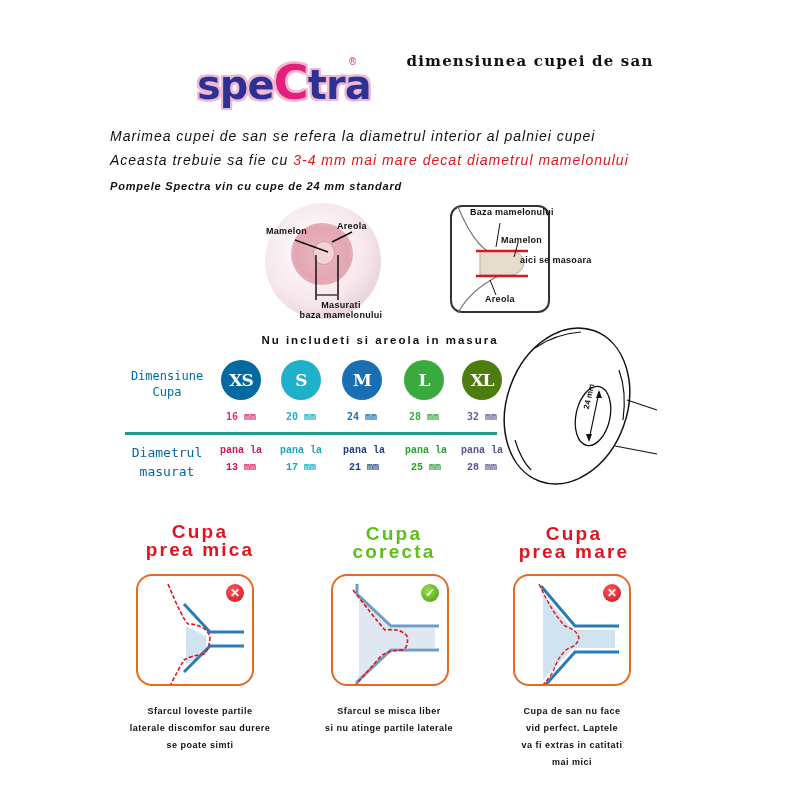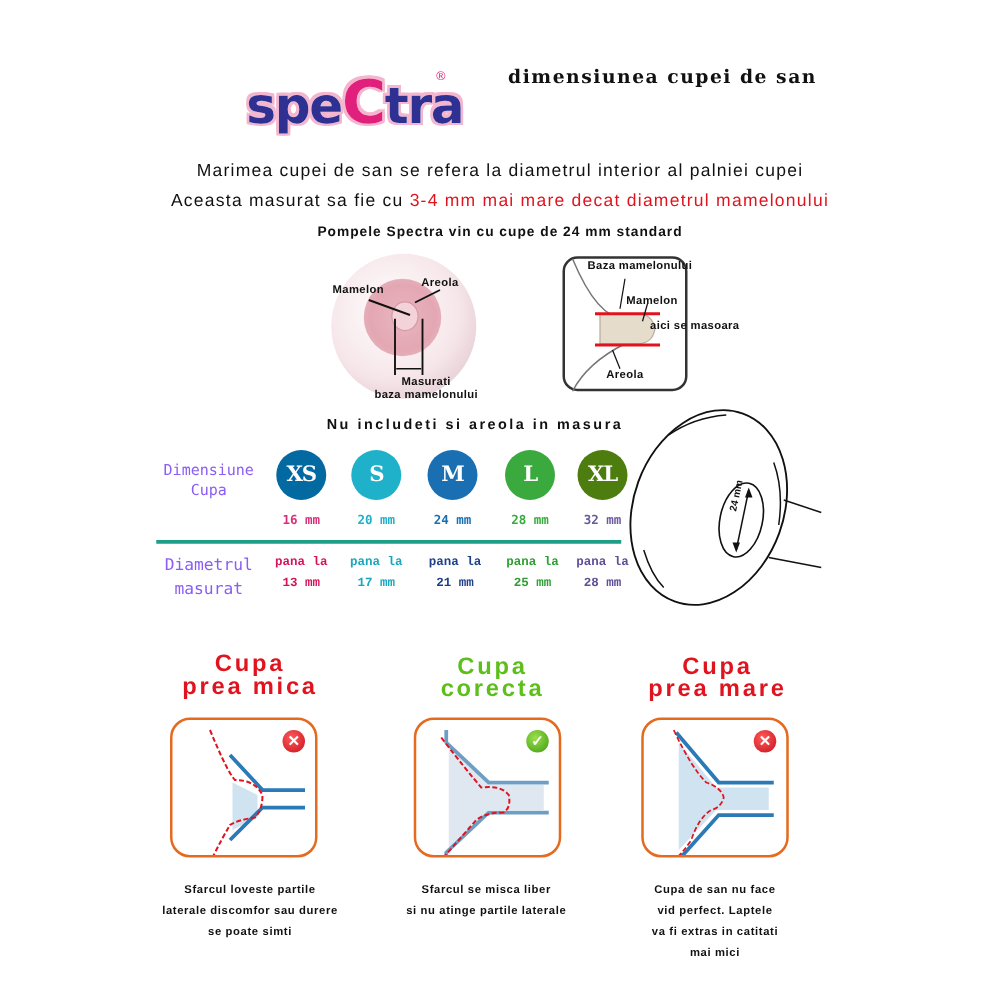--- a/index.html
+++ b/index.html
@@ -7,38 +7,38 @@
   .abs { position: absolute; }
 
   
   .logo { left: 148px; top: 52px; width: 170px; height: 52px; margin-left: 45px; }
   .logo-text { position: absolute; left: 4px; top: 2px; font-family: "DejaVu Sans", sans-serif; font-weight: bold; font-size: 40px; letter-spacing: -1px; color: #2e3192; -webkit-text-stroke: 0; text-shadow: 0 0 0 #fff, 2px 0 0 #f4b6cf, -2px 0 0 #f4b6cf, 0 2px 0 #f4b6cf, 0 -2px 0 #f4b6cf, 2px 2px 0 #f4b6cf, -2px -2px 0 #f4b6cf, 2px -2px 0 #f4b6cf, -2px 2px 0 #f4b6cf; }
   .logo-text .c { color: #e0207a; font-size: 48px; }
   .logo-reg { position: absolute; left: 156px; top: 4px; font-size: 10px; color: #e0207a; }
 
   .title { left: 380px; top: 48px; width: 300px; text-align: center; font-family: "DejaVu Serif", serif; font-weight: bold; font-size: 15px; letter-spacing: 1.2px; line-height: 26px; color: #111; }
 
-  .intro { left: 110px; width: 580px; text-align: center; letter-spacing: 1px; }
+  .intro { left: 110px; width: 580px; letter-spacing: 1px; font-style: italic; }
   .intro1 { top: 128px; font-size: 14px; }
   .intro2 { top: 152px; font-size: 14px; }
   .intro2 .hl { color: #e0141e; }
   .intro3 { top: 180px; font-size: 11px; font-weight: bold; letter-spacing: 0.8px; }
 
   
   .breast { left: 265px; top: 203px; width: 116px; height: 116px; border-radius: 50%; background: radial-gradient(circle at 42% 40%, #ffffff 0%, #f6e6ea 55%, #d8bcc2 100%); }
   .areola { position: absolute; left: 26px; top: 20px; width: 62px; height: 62px; border-radius: 50%; background: radial-gradient(circle, #e9b6c0 0%, #e3a7b3 60%, #eac2c9 100%); }
   .nipple { position: absolute; left: 48px; top: 38px; width: 22px; height: 24px; border-radius: 50%; background: #f3d2d8; border: 1px solid #d49aa6; }
   .lbl { font-size: 9px; font-weight: bold; color: #111; letter-spacing: 0.3px; }
 
   .profile { left: 450px; top: 205px; width: 100px; height: 108px; border: 2px solid #333; border-radius: 12px; }
 
   .note-areola { left: 250px; top: 334px; width: 260px; text-align: center; font-size: 11.5px; font-weight: bold; letter-spacing: 2px; color: #111; }
 
   
-  .row-label { font-family: "DejaVu Sans Mono", monospace; font-size: 12px; text-align: center; color: #8b5cf6; }
+  .row-label { font-family: "DejaVu Sans Mono", monospace; font-size: 12px; text-align: center; color: #0369a1; }
   .circle { width: 40px; height: 40px; border-radius: 50%; color: #fff; font-family: "DejaVu Serif", serif; font-weight: bold; font-size: 17px; display: flex; align-items: center; justify-content: center; letter-spacing: -1px; }
   .mm { font-family: "DejaVu Sans Mono", monospace; font-size: 10px; font-weight: bold; text-align: center; width: 50px; }
   .divider { left: 125px; top: 432px; width: 372px; height: 3px; background: #1e9e86; }
   .range { font-family: Liberation Mono, monospace; font-size: 10px; font-weight: bold; text-align: center; width: 56px; line-height: 17px; }
 
   
   .fit-title { font-weight: bold; font-size: 19px; text-align: center; letter-spacing: 2.2px; line-height: 18px; width: 180px; }
   .fit-box { width: 118px; height: 112px; border: 2px solid #e46a1f; border-radius: 16px; background: #fff; }
   .badge { position: absolute; right: 8px; top: 8px; width: 18px; height: 18px; border-radius: 50%; color: #fff; font-size: 12px; font-weight: bold; display: flex; align-items: center; justify-content: center; line-height: 1; }
   .badge.bad { background: radial-gradient(circle at 40% 35%, #ff5a5a, #c8101c); }
@@ -51,21 +51,21 @@
 <div class="abs logo">
   <div class="logo-text"><span>spe</span><span class="c">C</span><span>tra</span></div>
   <span class="logo-reg">®</span>
 </div>
 
 <div class="abs title">
   <div>dimensiunea cupei de san</div>
 </div>
 
 <div class="abs intro intro1">Marimea cupei de san se refera la diametrul interior al palniei cupei</div>
-<div class="abs intro intro2"><span>Aceasta masurat sa fie cu </span><span class="hl">3-4 mm mai mare decat diametrul mamelonului</span></div>
+<div class="abs intro intro2"><span>Aceasta trebuie sa fie cu </span><span class="hl">3-4 mm mai mare decat diametrul mamelonului</span></div>
 <div class="abs intro intro3">Pompele Spectra vin cu cupe de 24 mm standard</div>
 
 <div class="abs breast">
   <div class="areola"></div>
   <div class="nipple"></div>
 </div>
 <svg class="abs" style="left:250px;top:200px" width="150" height="130">
   <line x1="45" y1="40" x2="78" y2="52" stroke="#111" stroke-width="1.5"></line>
   <line x1="102" y1="32" x2="82" y2="42" stroke="#111" stroke-width="1.5"></line>
   <line x1="66" y1="55" x2="66" y2="100" stroke="#111" stroke-width="1.5"></line>

